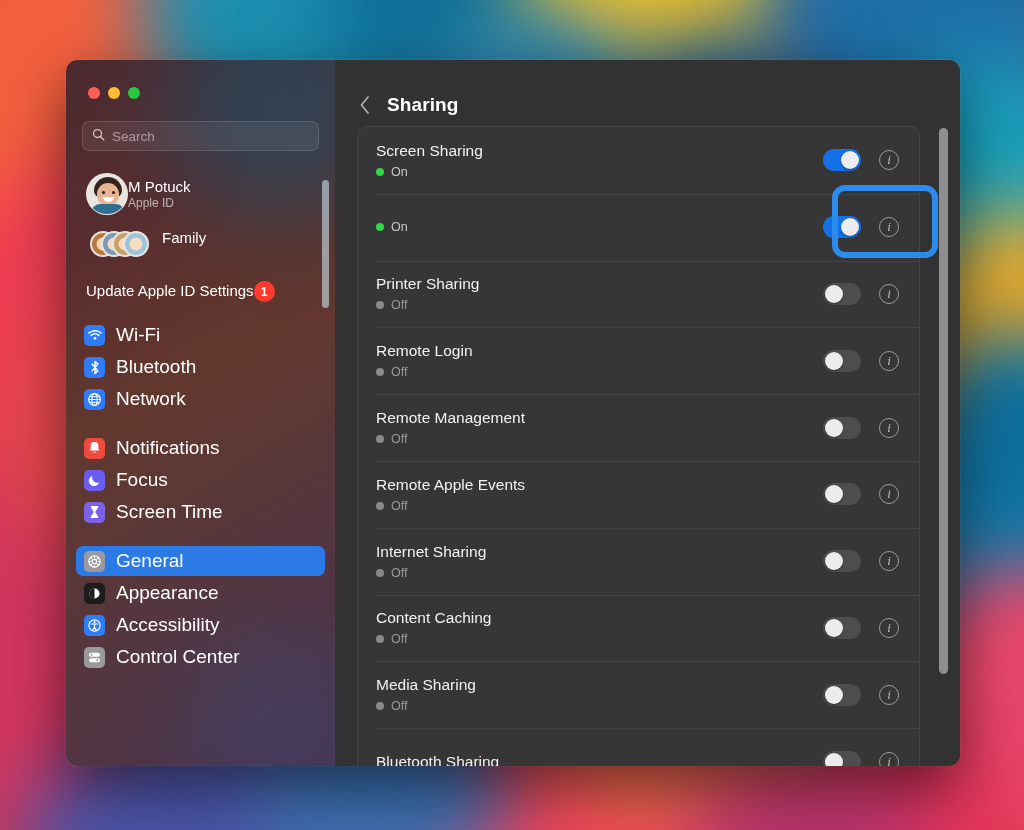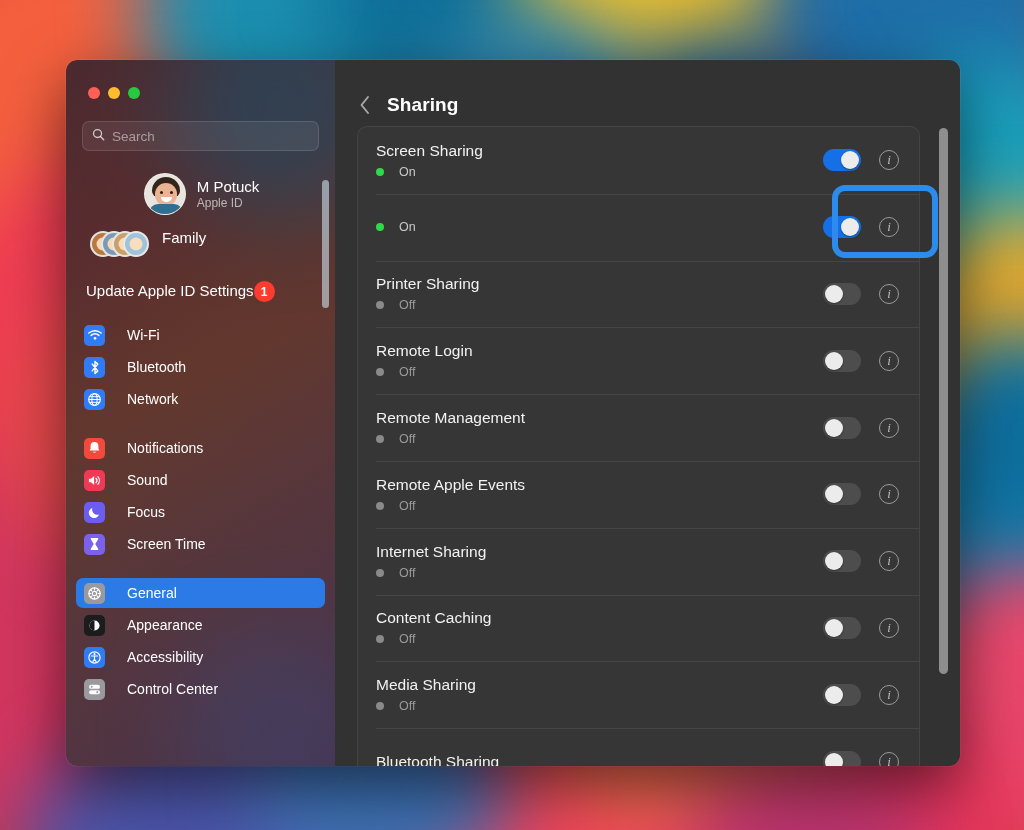--- a/index.html
+++ b/index.html
@@ -124,25 +124,23 @@
     outline: none;
     color: #fff;
     font-size: 13.5px;
     font-family: "Liberation Sans", sans-serif;
   }
   .search-input::placeholder { color: rgba(255,255,255,.48); }
 
   .account {
     display: flex;
     align-items: center;
-    gap: 11px;
     margin: 19px 14px 0 16px;
     padding: 3px 4px;
     border-radius: 7px;
-    justify-content: center;
   }
   .avatar {
     width: 42px; height: 42px; border-radius: 50%;
     flex: 0 0 42px;
     background: #e8e4de;
     position: relative;
     overflow: hidden;
     border: 1px solid rgba(255,255,255,.35);
   }
   
@@ -193,26 +191,26 @@
     background:#ff3b30; color:#fff;
     font-size: 12px; font-weight: bold;
     display:flex; align-items:center; justify-content:center;
     flex: 0 0 21px;
   }
 
   .nav-group { margin-top: 16px; padding: 0 10px; }
   .nav-group + .nav-group { margin-top: 19px; }
 
   .nav-item {
-    display: flex; align-items: center; gap: 22px;
+    display: flex; align-items: center; gap: 11px;
     height: 30px;
     padding: 0 8px;
     border-radius: 7px;
     color: #fff;
-    font-size: 14px;
+    font-size: 19px;
     margin-bottom: 2px;
   }
   .nav-item.selected { background: #2b7ae6; }
   .nav-icon {
     width: 21px; height: 21px; border-radius: 5px;
     flex: 0 0 21px;
     display:flex; align-items:center; justify-content:center;
     color:#fff;
   }
 
@@ -262,21 +260,21 @@
     align-items: center;
     padding: 0 20px 0 18px;
   }
   .srow + .srow::before {
     content:"";
     position:absolute; left: 18px; right: 0; top: 0;
     height: 1px; background: rgba(255,255,255,.08);
   }
   .srow-main { flex: 1; display:flex; flex-direction: column; gap: 5px; }
   .srow-title { color: #f2f2f2; font-size: 15.5px; }
-  .srow-status { display:flex; align-items:center; gap: 15px; text-align: center; }
+  .srow-status { display:flex; align-items:center; gap: 7px; text-align: center; }
   .dot { width: 8px; height: 8px; border-radius: 50%; flex: 0 0 8px; }
   .dot.on  { background:#32d74b; }
   .dot.off { background:#8a8a8a; }
   .status-text { font-size: 12.5px; }
   .status-text.on  { color:#c9c9c9; }
   .status-text.off { color:#9a9a9a; }
 
   .srow-controls { display:flex; align-items:center; gap: 18px; }
 
   .toggle {
@@ -453,30 +451,20 @@
         <div class="nav-item">
           <span class="nav-icon" style="background:#ef4a3c;">
             <svg width="13" height="14" viewBox="0 0 14 15" fill="#fff">
               <path d="M7 1a4.2 4.2 0 0 0-4.2 4.2v3L1.6 10.3h10.8L11.2 8.2v-3A4.2 4.2 0 0 0 7 1Z"></path>
               <path d="M5.4 11.5a1.7 1.7 0 0 0 3.2 0Z"></path>
             </svg>
           </span>
           <span>Notifications</span>
         </div>
         <div class="nav-item">
-          <span class="nav-icon" style="background:#ee3a55;">
-            <svg width="15" height="13" viewBox="0 0 16 14" fill="none">
-              <path d="M2 5h2.3L7.6 2.1v9.8L4.3 9H2V5Z" fill="#fff"></path>
-              <path d="M9.6 4.6a3.6 3.6 0 0 1 0 4.8" stroke="#fff" stroke-width="1.3" stroke-linecap="round"></path>
-              <path d="M11.6 2.8a6.2 6.2 0 0 1 0 8.4" stroke="#fff" stroke-width="1.3" stroke-linecap="round"></path>
-            </svg>
-          </span>
-          <span>Sound</span>
-        </div>
-        <div class="nav-item">
           <span class="nav-icon" style="background:#6b5df0;">
             <svg width="13" height="13" viewBox="0 0 14 14" fill="#fff">
               <path d="M11.8 9.2A5.6 5.6 0 0 1 4.7 2.1a5.6 5.6 0 1 0 7.1 7.1Z"></path>
             </svg>
           </span>
           <span>Focus</span>
         </div>
         <div class="nav-item">
           <span class="nav-icon" style="background:#7b62e8;">
             <svg width="11" height="14" viewBox="0 0 12 15" fill="#fff">

